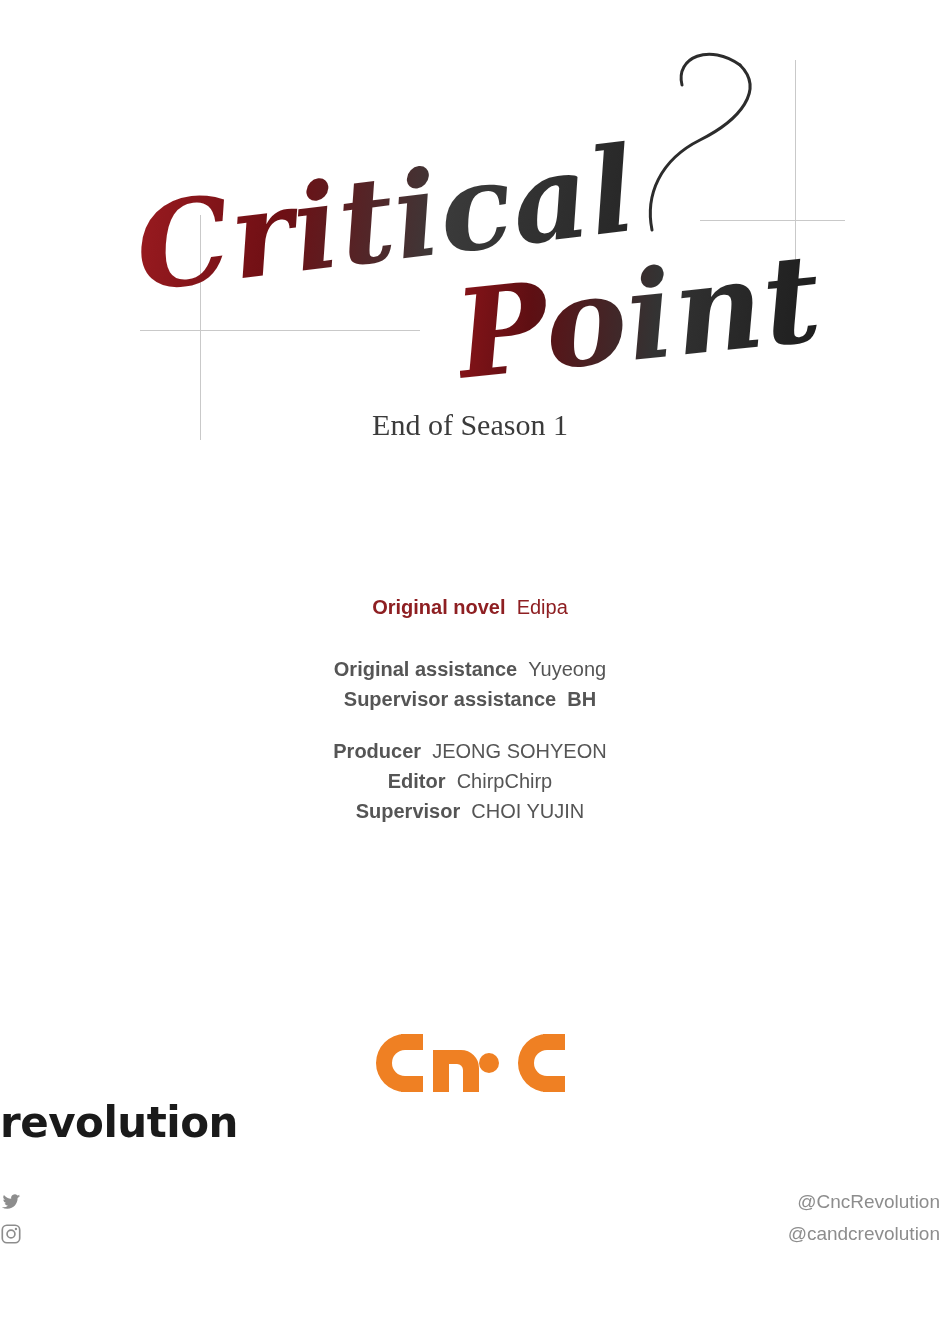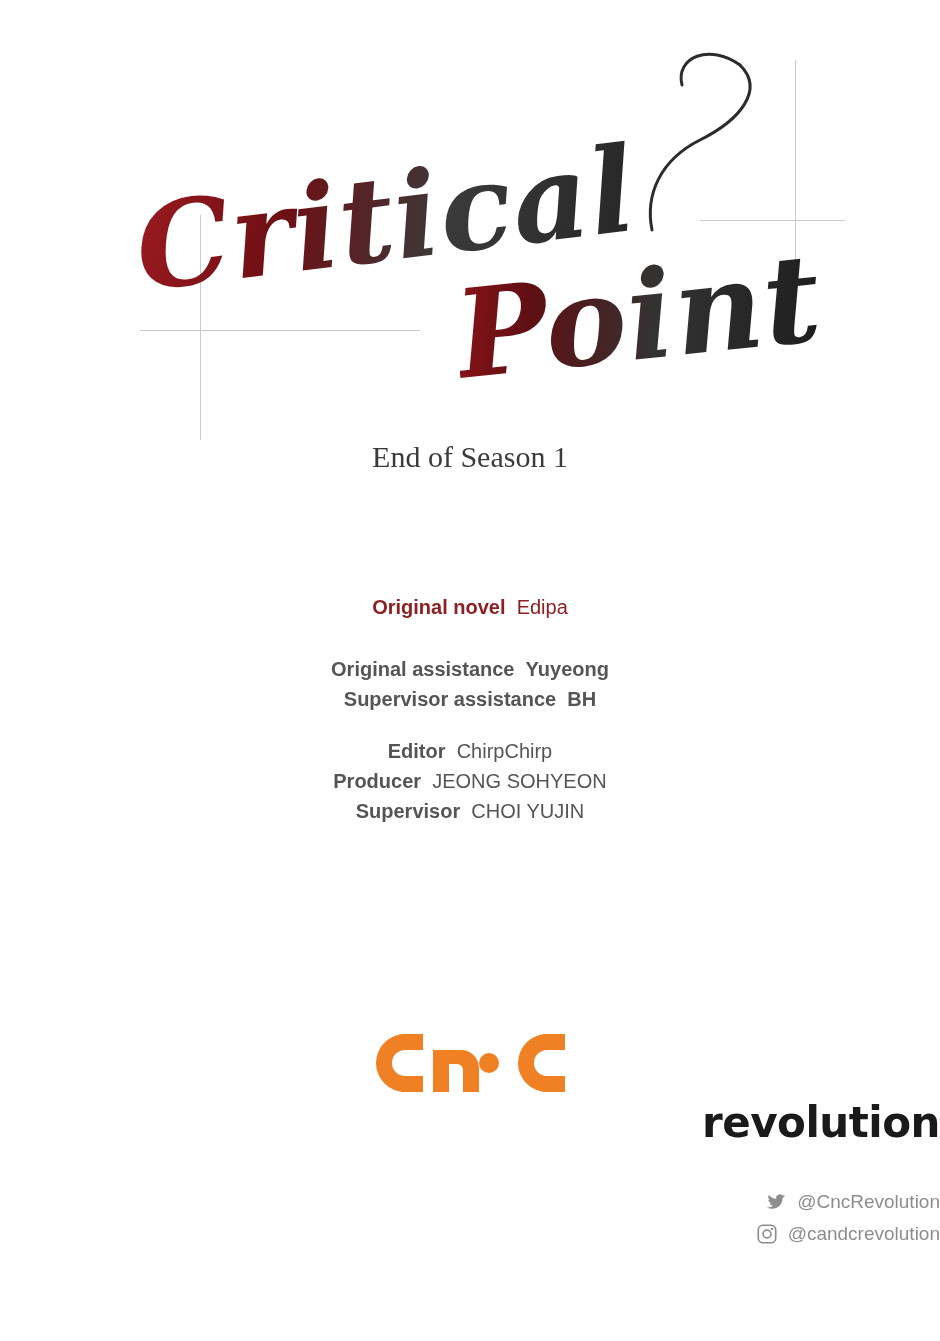--- a/index.html
+++ b/index.html
@@ -64,21 +64,20 @@
 
   .season {
     position: absolute;
     top: 408px;
     left: 0;
     width: 940px;
     text-align: center;
     font-family: "Liberation Serif", serif;
     font-size: 30px;
     color: #3b3b3b;
-    margin-top: 32px;
   }
 
   
   .credits {
     position: absolute;
     top: 592px;
     left: 0;
     width: 940px;
     text-align: center;
   }
@@ -93,21 +92,21 @@
   .role { font-weight: 700; }
   .name { font-weight: 400; }
   .sep { color: #8e1f22; padding: 0 8px; }
 
   
   .logo-wrap {
     position: absolute;
     top: 1030px;
     left: 0;
     width: 940px;
-    text-align: right;
+    text-align: left;
   }
   .logo-mark {
     display: block;
     margin: 0 auto;
   }
   .logo-word {
     font-family: "DejaVu Sans", sans-serif;
     font-weight: 700;
     font-size: 42px;
     color: #1a1a1a;
@@ -122,21 +121,21 @@
     left: 0;
     width: 940px;
     text-align: center;
     color: #8d8d8d;
     font-size: 19px;
     line-height: 32px;
   }
   .social-row {
     display: flex;
     align-items: center;
-    justify-content: flex-end;
+    justify-content: space-between;
     gap: 10px;
   }
   .social-icon { display: inline-flex; }
 </style>
 </head>
 <body>
 
 <div class="title-art">
 
   <div class="crosshair ch-v" style="left:200px; top:175px; height:225px;"></div>
@@ -160,38 +159,38 @@
   <div class="credit-line red">
     <span class="role">Original novel</span>
     <span>&nbsp;</span><span class="name">Edipa</span>
   </div>
 
   <div class="gap-sm"></div>
 
 
   <div class="credit-line">
     <span class="role">Original assistance</span>
-    <span>&nbsp;</span><span class="name" style="font-weight:700">Yuyeong</span>
+    <span>&nbsp;</span><span class="name" style="font-weight:400">Yuyeong</span>
   </div>
 
   <div class="credit-line">
     <span class="role">Supervisor assistance</span>
     <span>&nbsp;</span><span class="name" style="font-weight:700">BH</span>
   </div>
 
   <div class="gap-md"></div>
 
   <div class="credit-line">
+    <span class="role">Producer</span>
+    <span>&nbsp;</span><span class="name">JEONG SOHYEON</span>
+  </div>
+
+  <div class="credit-line">
     <span class="role">Editor</span>
     <span>&nbsp;</span><span class="name">ChirpChirp</span>
-  </div>
-
-  <div class="credit-line">
-    <span class="role">Producer</span>
-    <span>&nbsp;</span><span class="name">JEONG SOHYEON</span>
   </div>
 
   <div class="credit-line">
     <span class="role">Supervisor</span>
     <span>&nbsp;</span><span class="name">CHOI YUJIN</span>
   </div>
 </div>
 
 <div class="logo-wrap">
   <svg class="logo-mark" width="210" height="66" viewBox="0 0 210 66" xmlns="http://www.w3.org/2000/svg">

